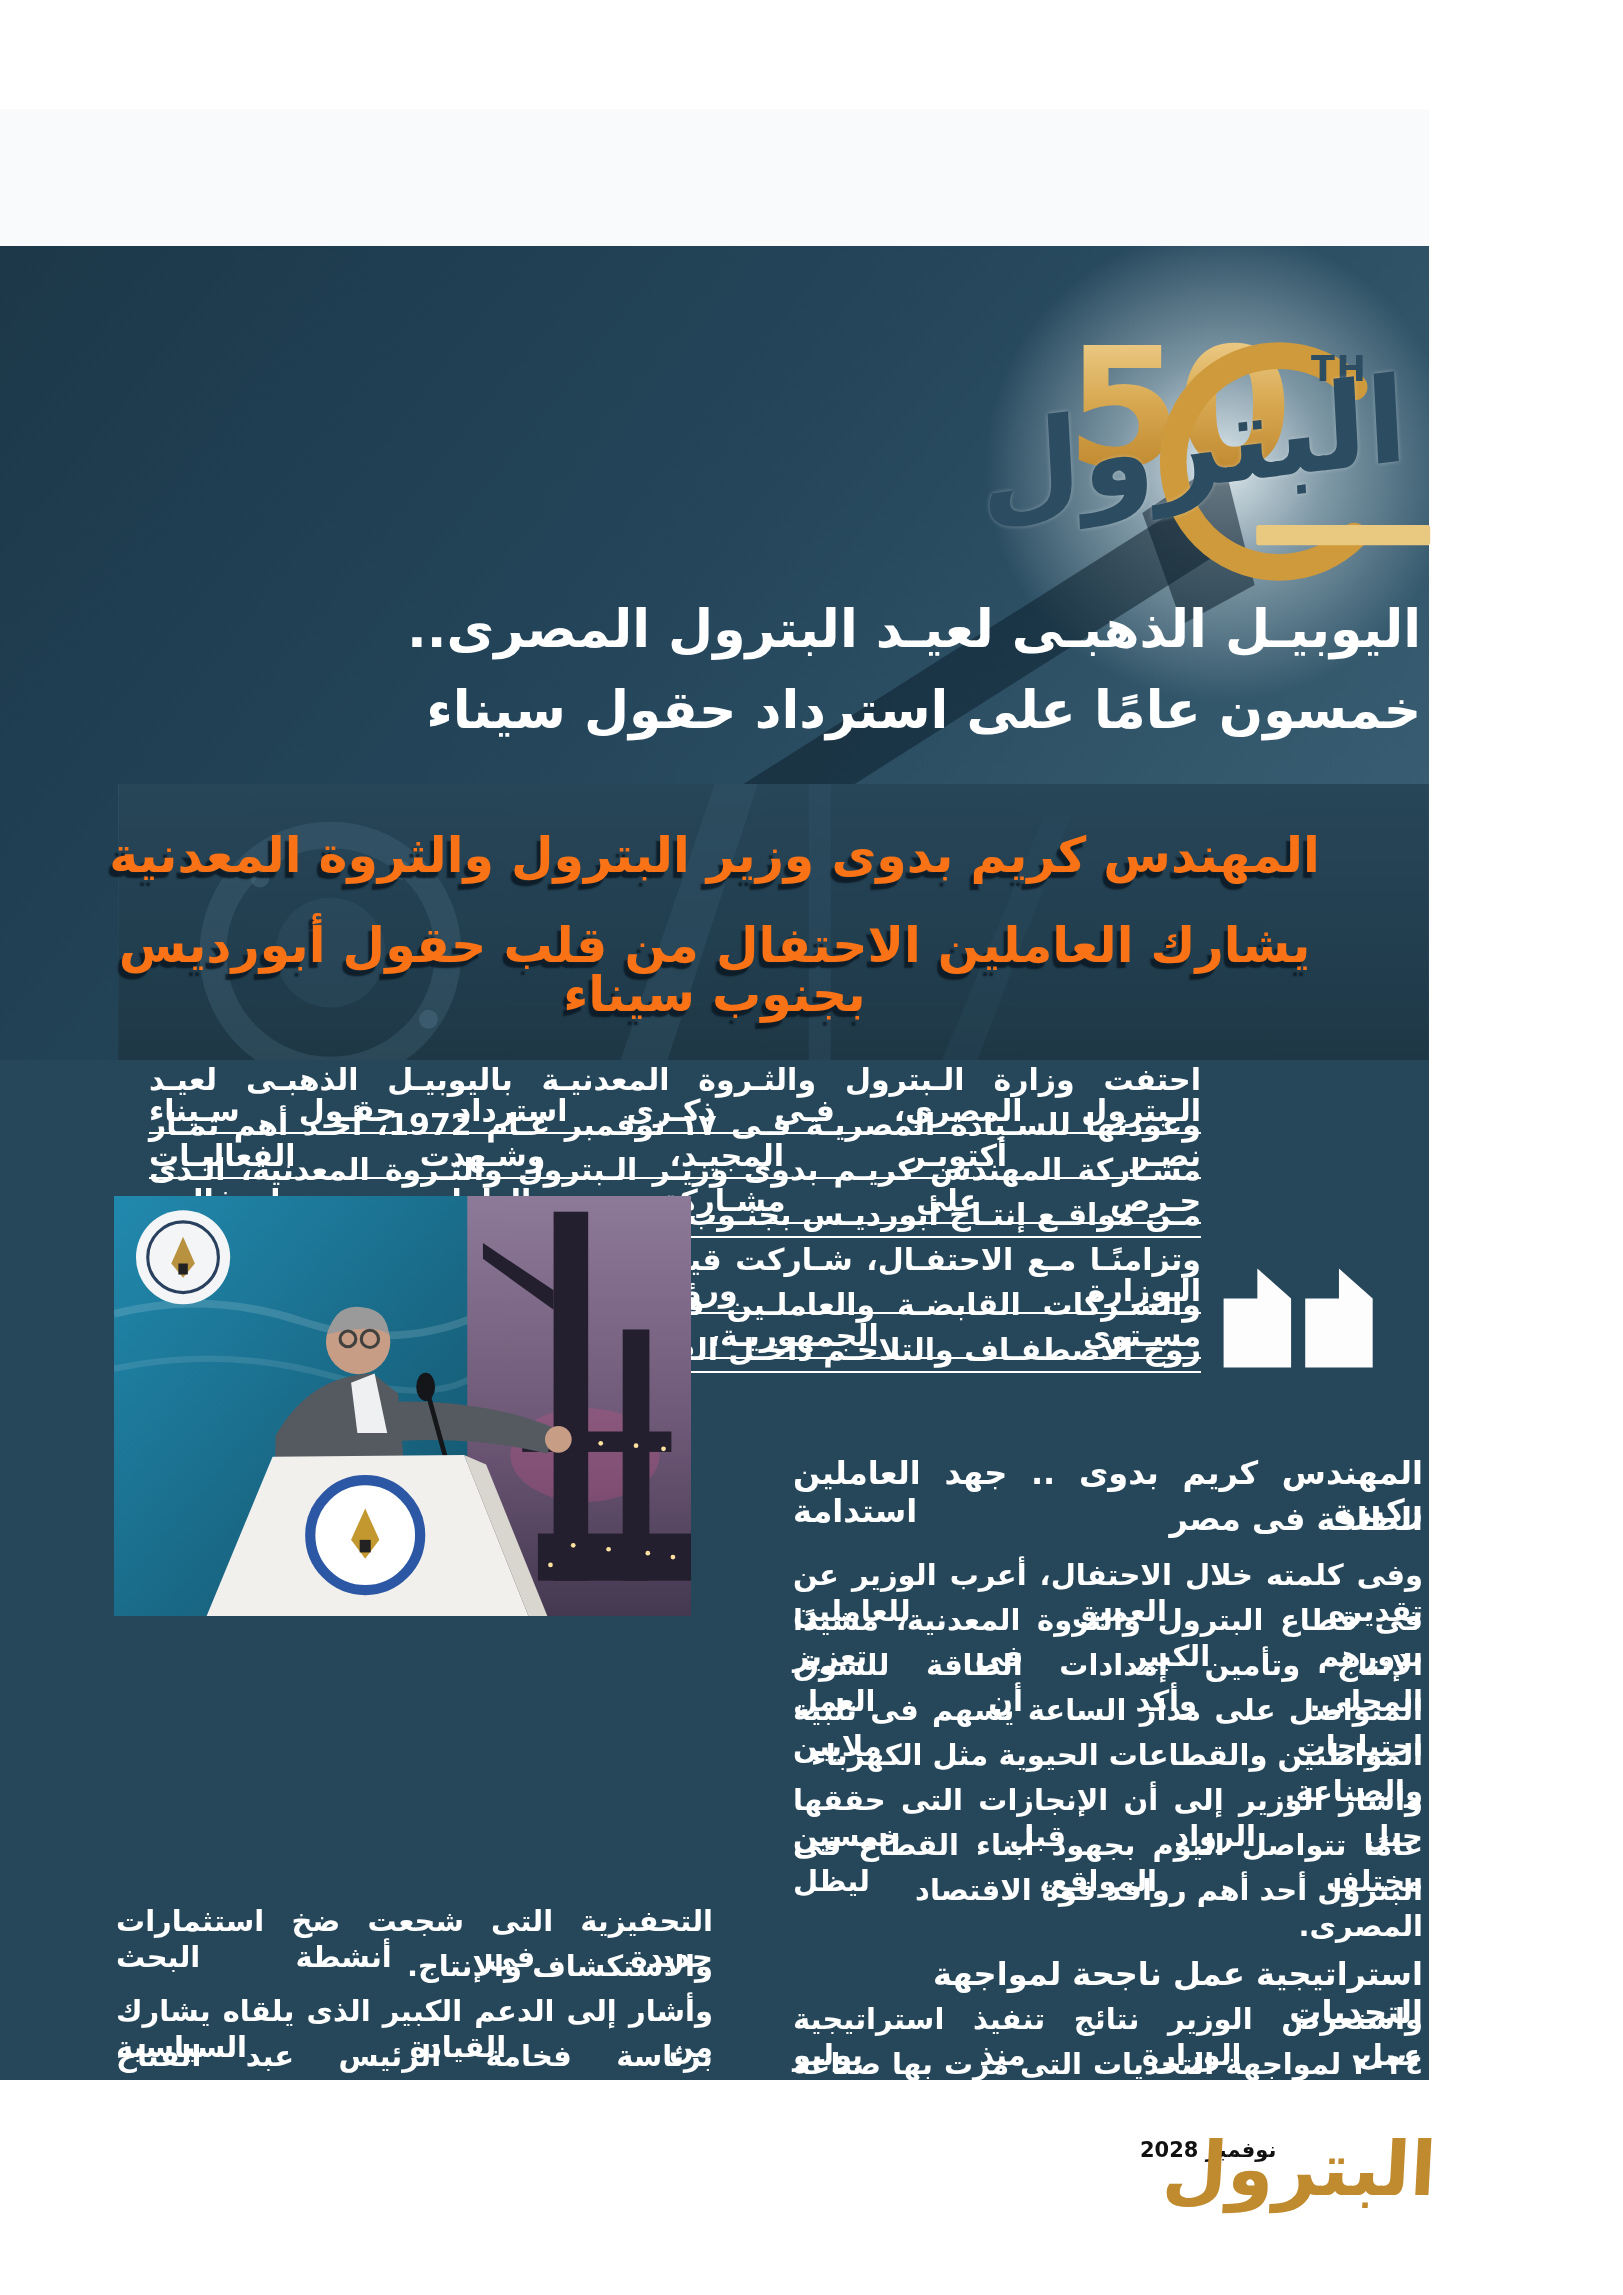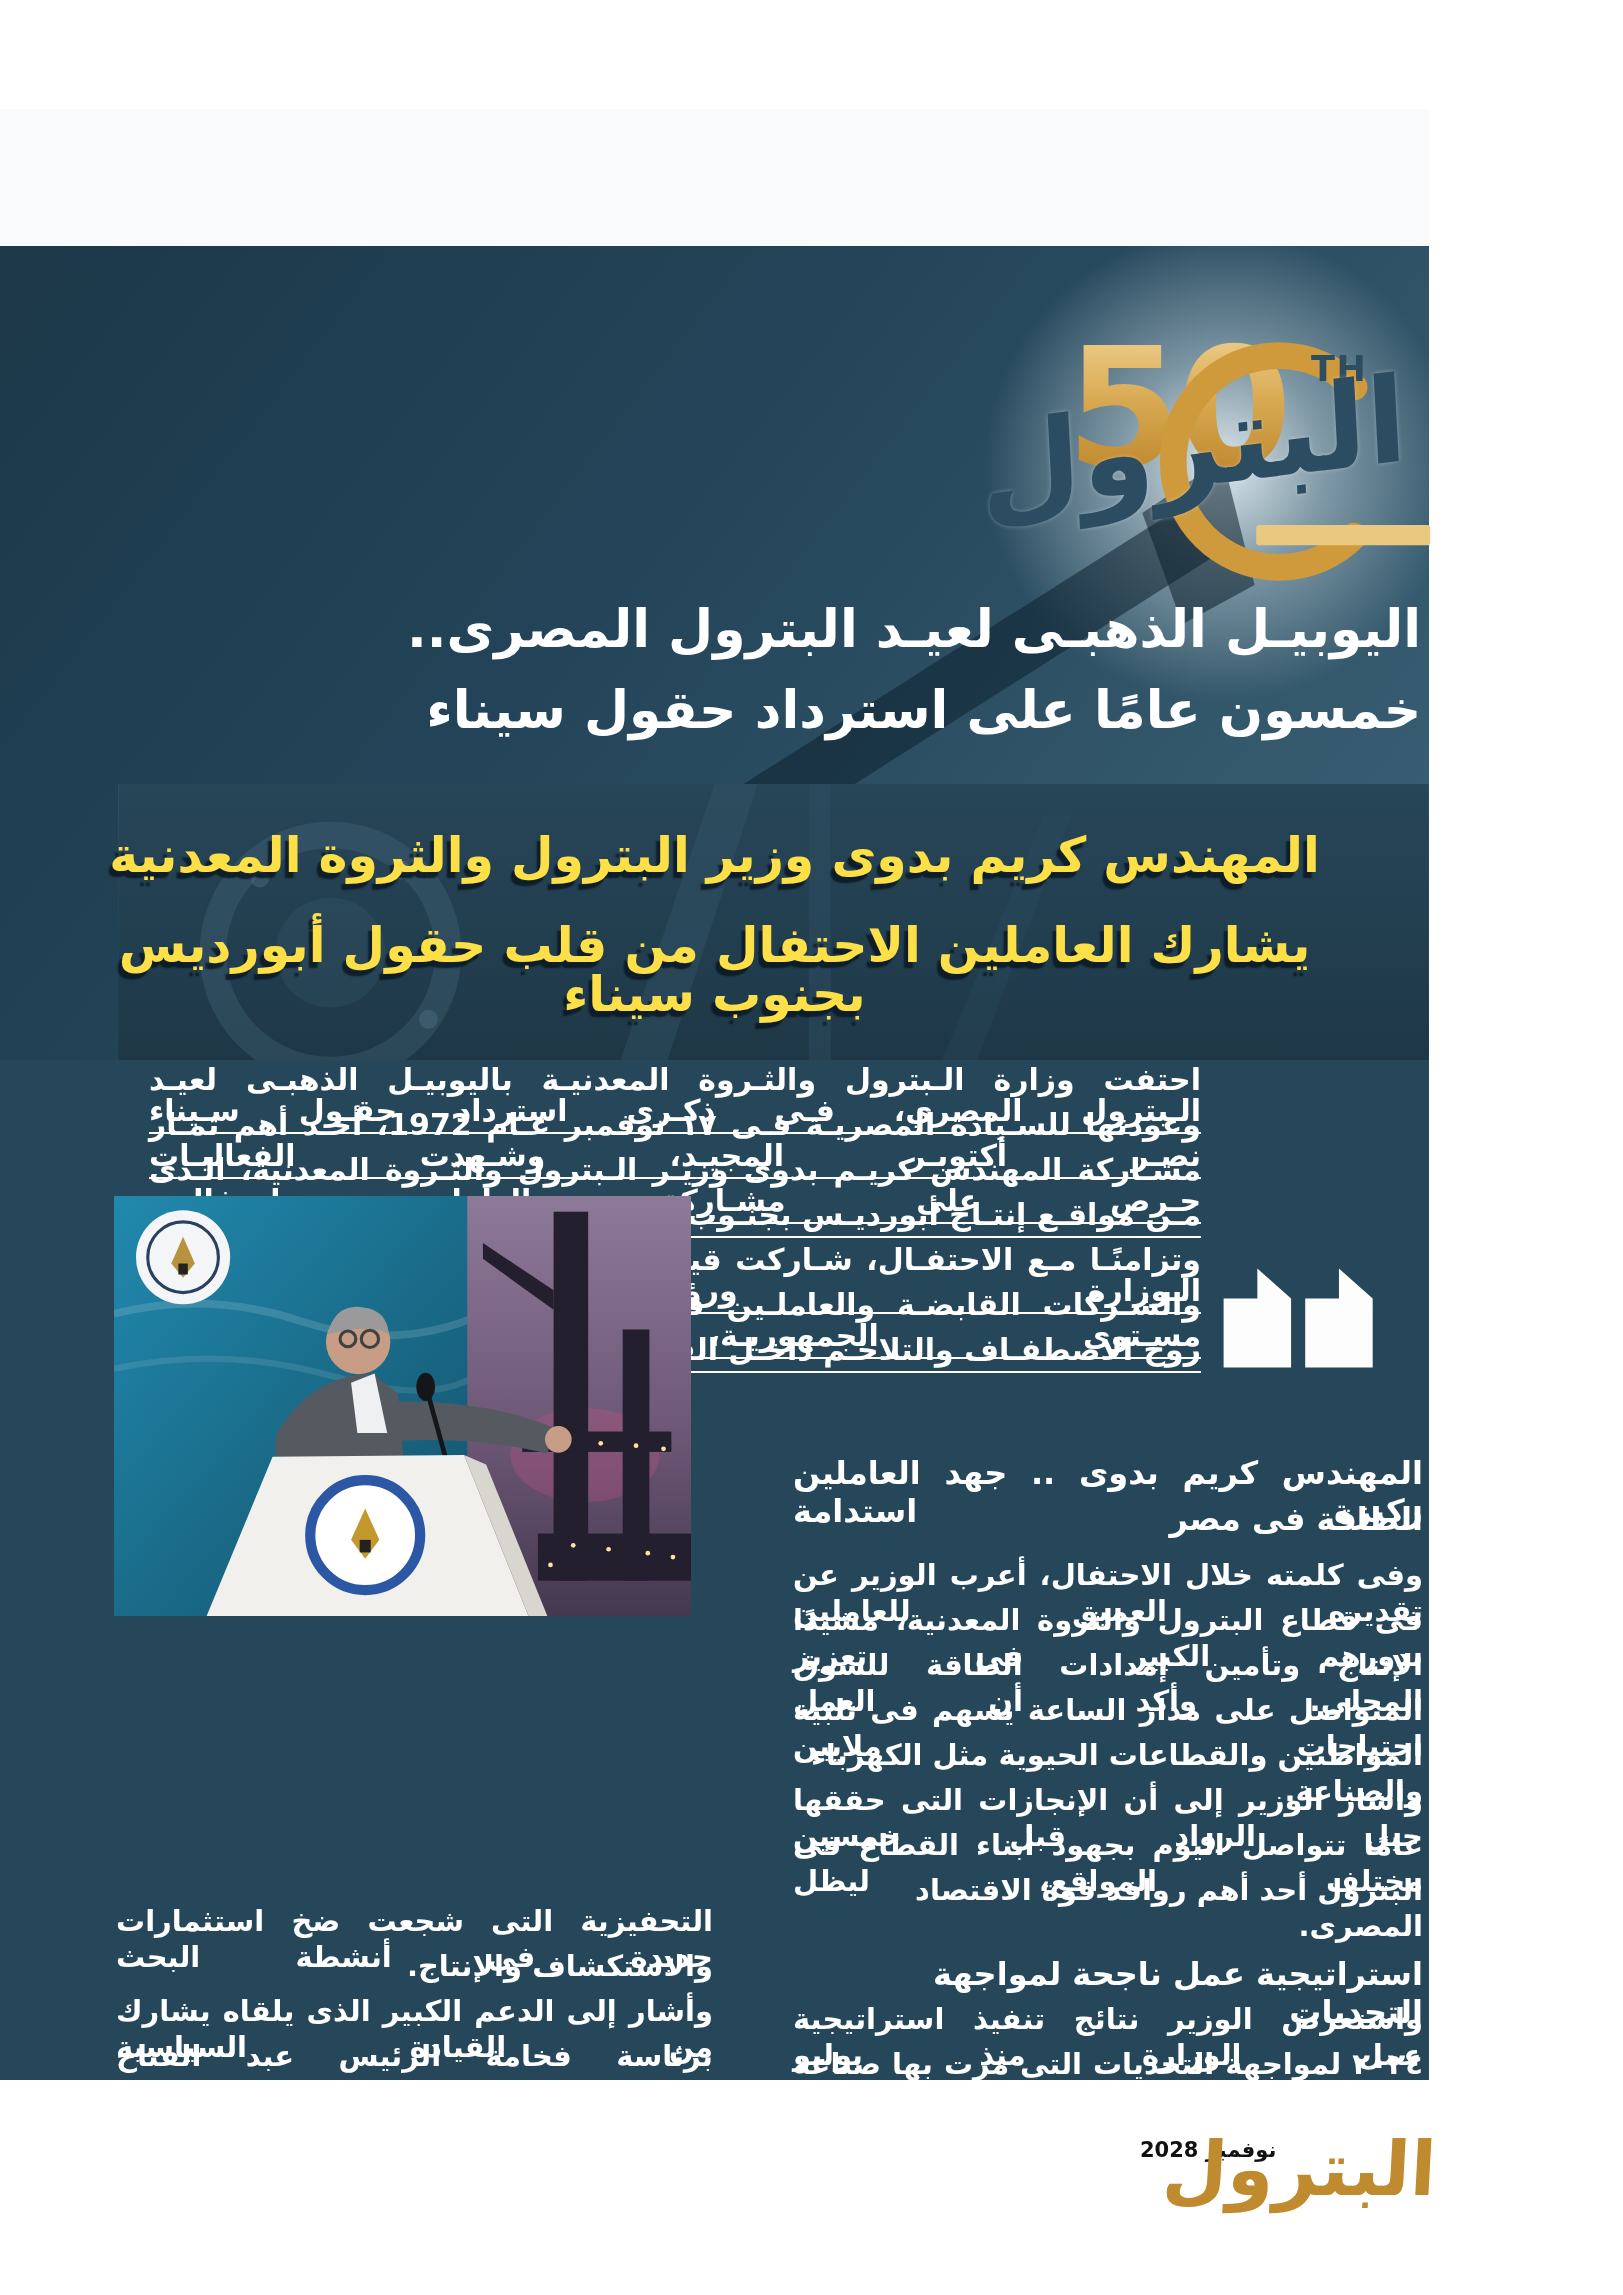--- a/index.html
+++ b/index.html
@@ -23,21 +23,21 @@
       background:linear-gradient(180deg,#f0d190 0%,#d8a952 45%,#b97f24 100%);
       -webkit-background-clip:text;background-clip:text;color:transparent;letter-spacing:-4.7px;}
   .anniv .th{position:absolute;left:314px;top:9.4px;font-size:35px;font-weight:bold;color:#2d4d62;letter-spacing:1.6px;}
   .anniv .wordmark{position:absolute;left:-23.6px;top:46px;width:440px;font-size:118px;font-weight:bold;
       color:#2c4c61;transform:rotate(-7deg) skewX(-4deg);line-height:1;text-align:center;
       text-shadow:0 0 4.7px rgba(240,246,248,.35);}
   
   .hl{position:absolute;right:7.9px;width:1099px;text-align:right;color:#ffffff;font-weight:bold;
       font-size:52px;line-height:1;direction:rtl;letter-spacing:0;}
   .hl.l1{top:357px;} .hl.l2{top:438px;}
-  .yhl{position:absolute;left:59px;width:1311px;text-align:center;color:#fde047;font-weight:bold;
+  .yhl{position:absolute;left:59px;width:1311px;text-align:center;color:#f97316;font-weight:bold;
       font-size:49px;line-height:1;direction:rtl;
       text-shadow:-3.9px 5.5px 1.6px rgba(10,24,34,.85);}
   .yhl.l1{top:585px;} .yhl.l2{top:675px;}
   
   .lead{position:absolute;left:149px;top:818px;width:1052px;direction:rtl;color:#fff;font-weight:bold;}
   .lead .row{height:45px;font-size:30px;line-height:31px;}
   .lead .row .ln{display:block;padding-bottom:6.3px;border-bottom:2.4px solid #ffffff;
       text-align:justify;text-align-last:justify;}
   .lead .row.short{text-align:right;}
   .lead .row.short .ln{display:inline-block;text-align:right;text-align-last:auto;}

